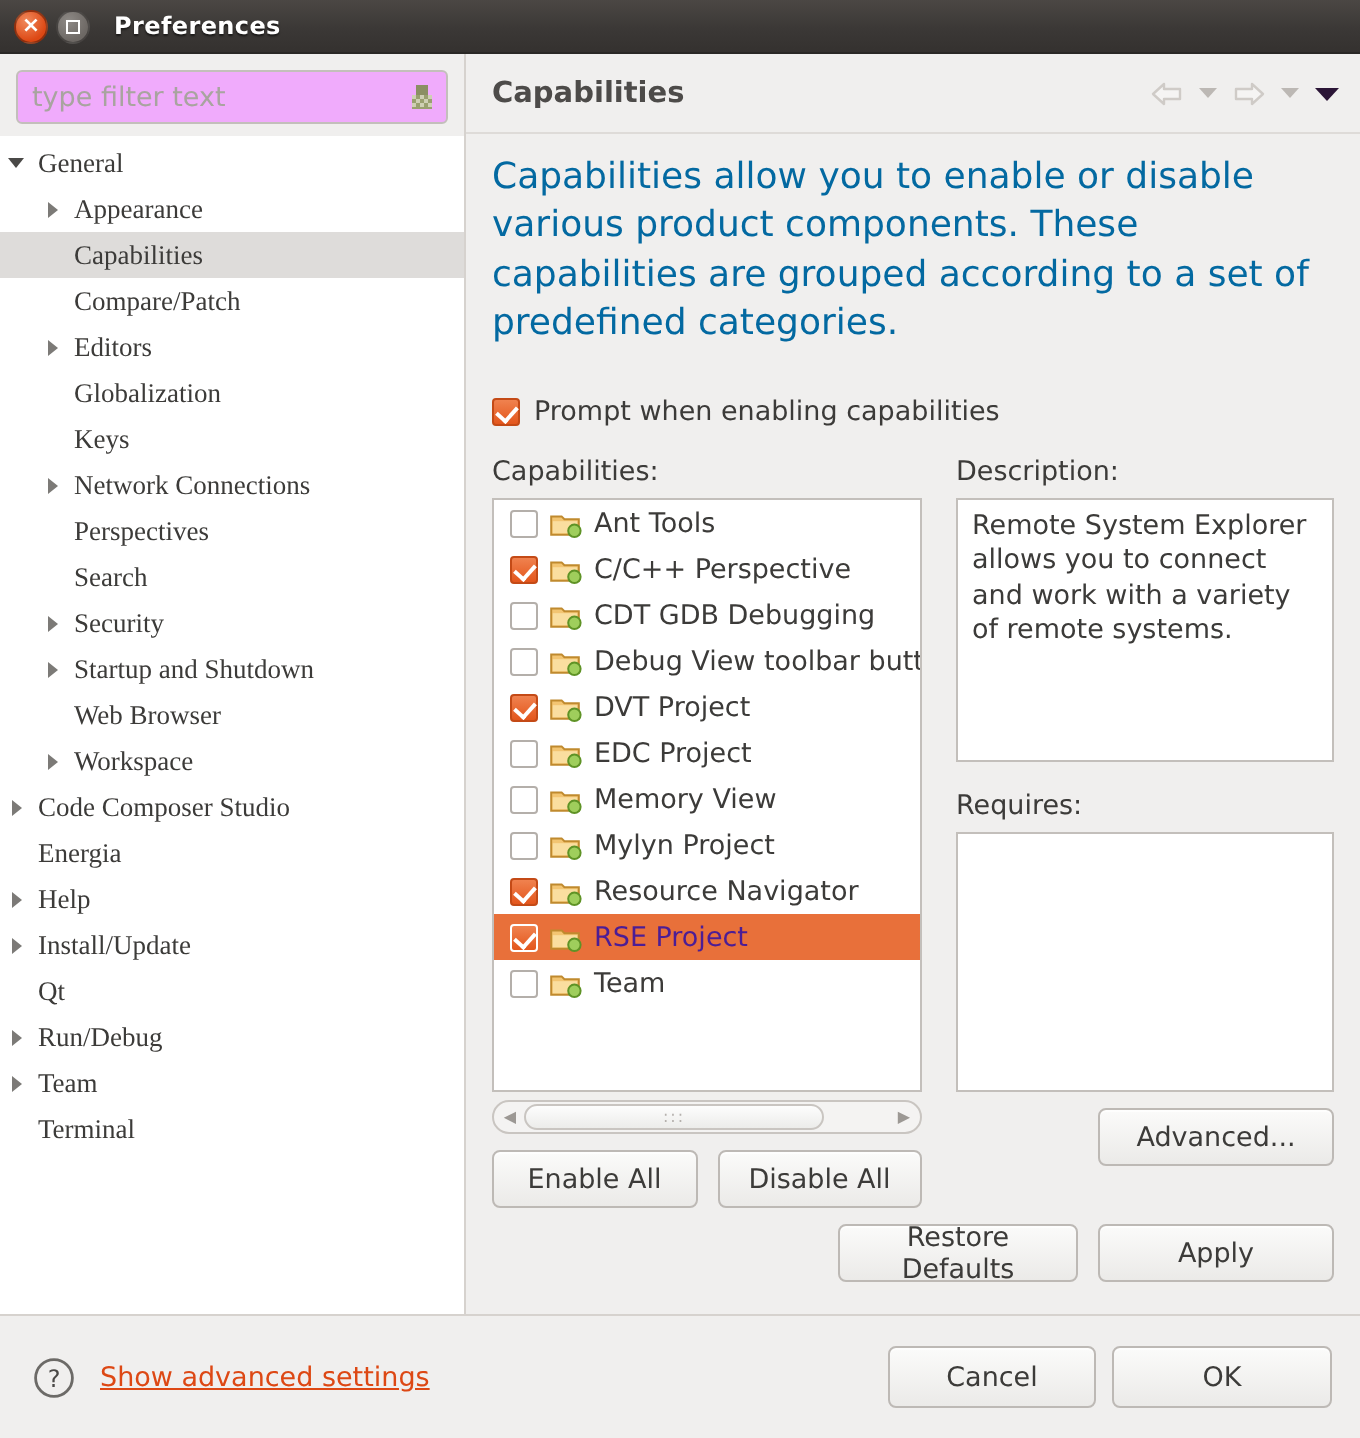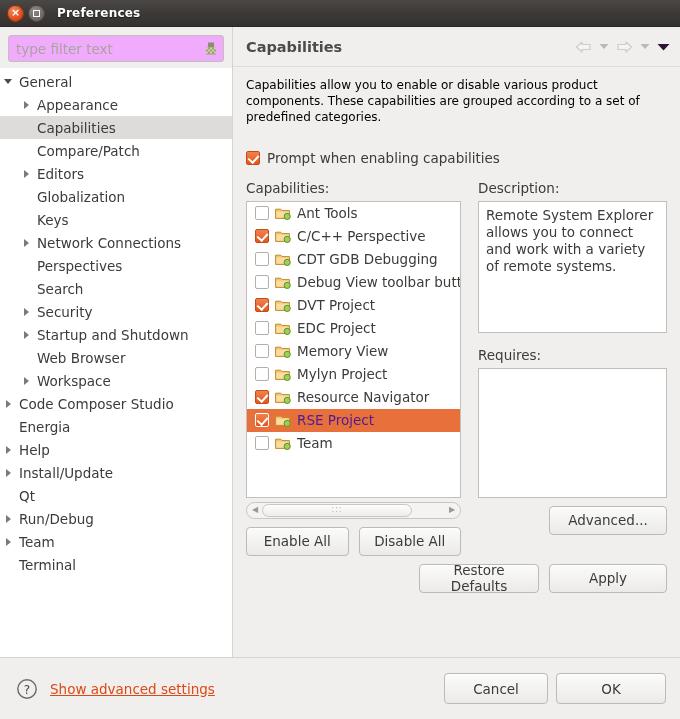--- a/index.html
+++ b/index.html
@@ -95,42 +95,42 @@
     border-left: 5px solid #7c7a77;
     border-top: 4px solid transparent;
     border-bottom: 4px solid transparent;
   }
   .tw-arrow .tri-d {
     width: 0; height: 0;
     border-top: 5px solid #4a4947;
     border-left: 4px solid transparent;
     border-right: 4px solid transparent;
   }
-  .tree-label { padding-left: 5px; }
+  .tree-label { padding-left: 5px; font-family: Liberation Serif, serif; }
 
   
   .content {
     flex: 1 1 auto; display: flex; flex-direction: column;
     background: #f0efee; min-width: 0;
   }
   .page-header {
     height: 40px; flex: 0 0 40px;
     display: flex; align-items: center;
     padding: 0 10px 0 13px;
     border-bottom: 1px solid #dedbd8;
     background: #f0efee;
   }
   .page-title { font-size: 14.5px; font-weight: bold; color: #4d4b49; flex: 1 1 auto; }
   .nav-tools { display: flex; align-items: center; gap: 7px; }
   .nav-tools svg { display: block; }
 
   .page-body { flex: 1 1 auto; padding: 10px 13px 0 13px; min-height: 0; position: relative; }
 
   .intro {
-    font-size: 12px; color: #000000; line-height: 1.35;
+    font-size: 18px; color: #0369a1; line-height: 1.35;
     width: 420px;
   }
 
   .prompt-row {
     display: flex; align-items: center; gap: 7px;
     margin-top: 24px; font-size: 13.5px; color: #3c3b39;
   }
 
   
   .cbx {

